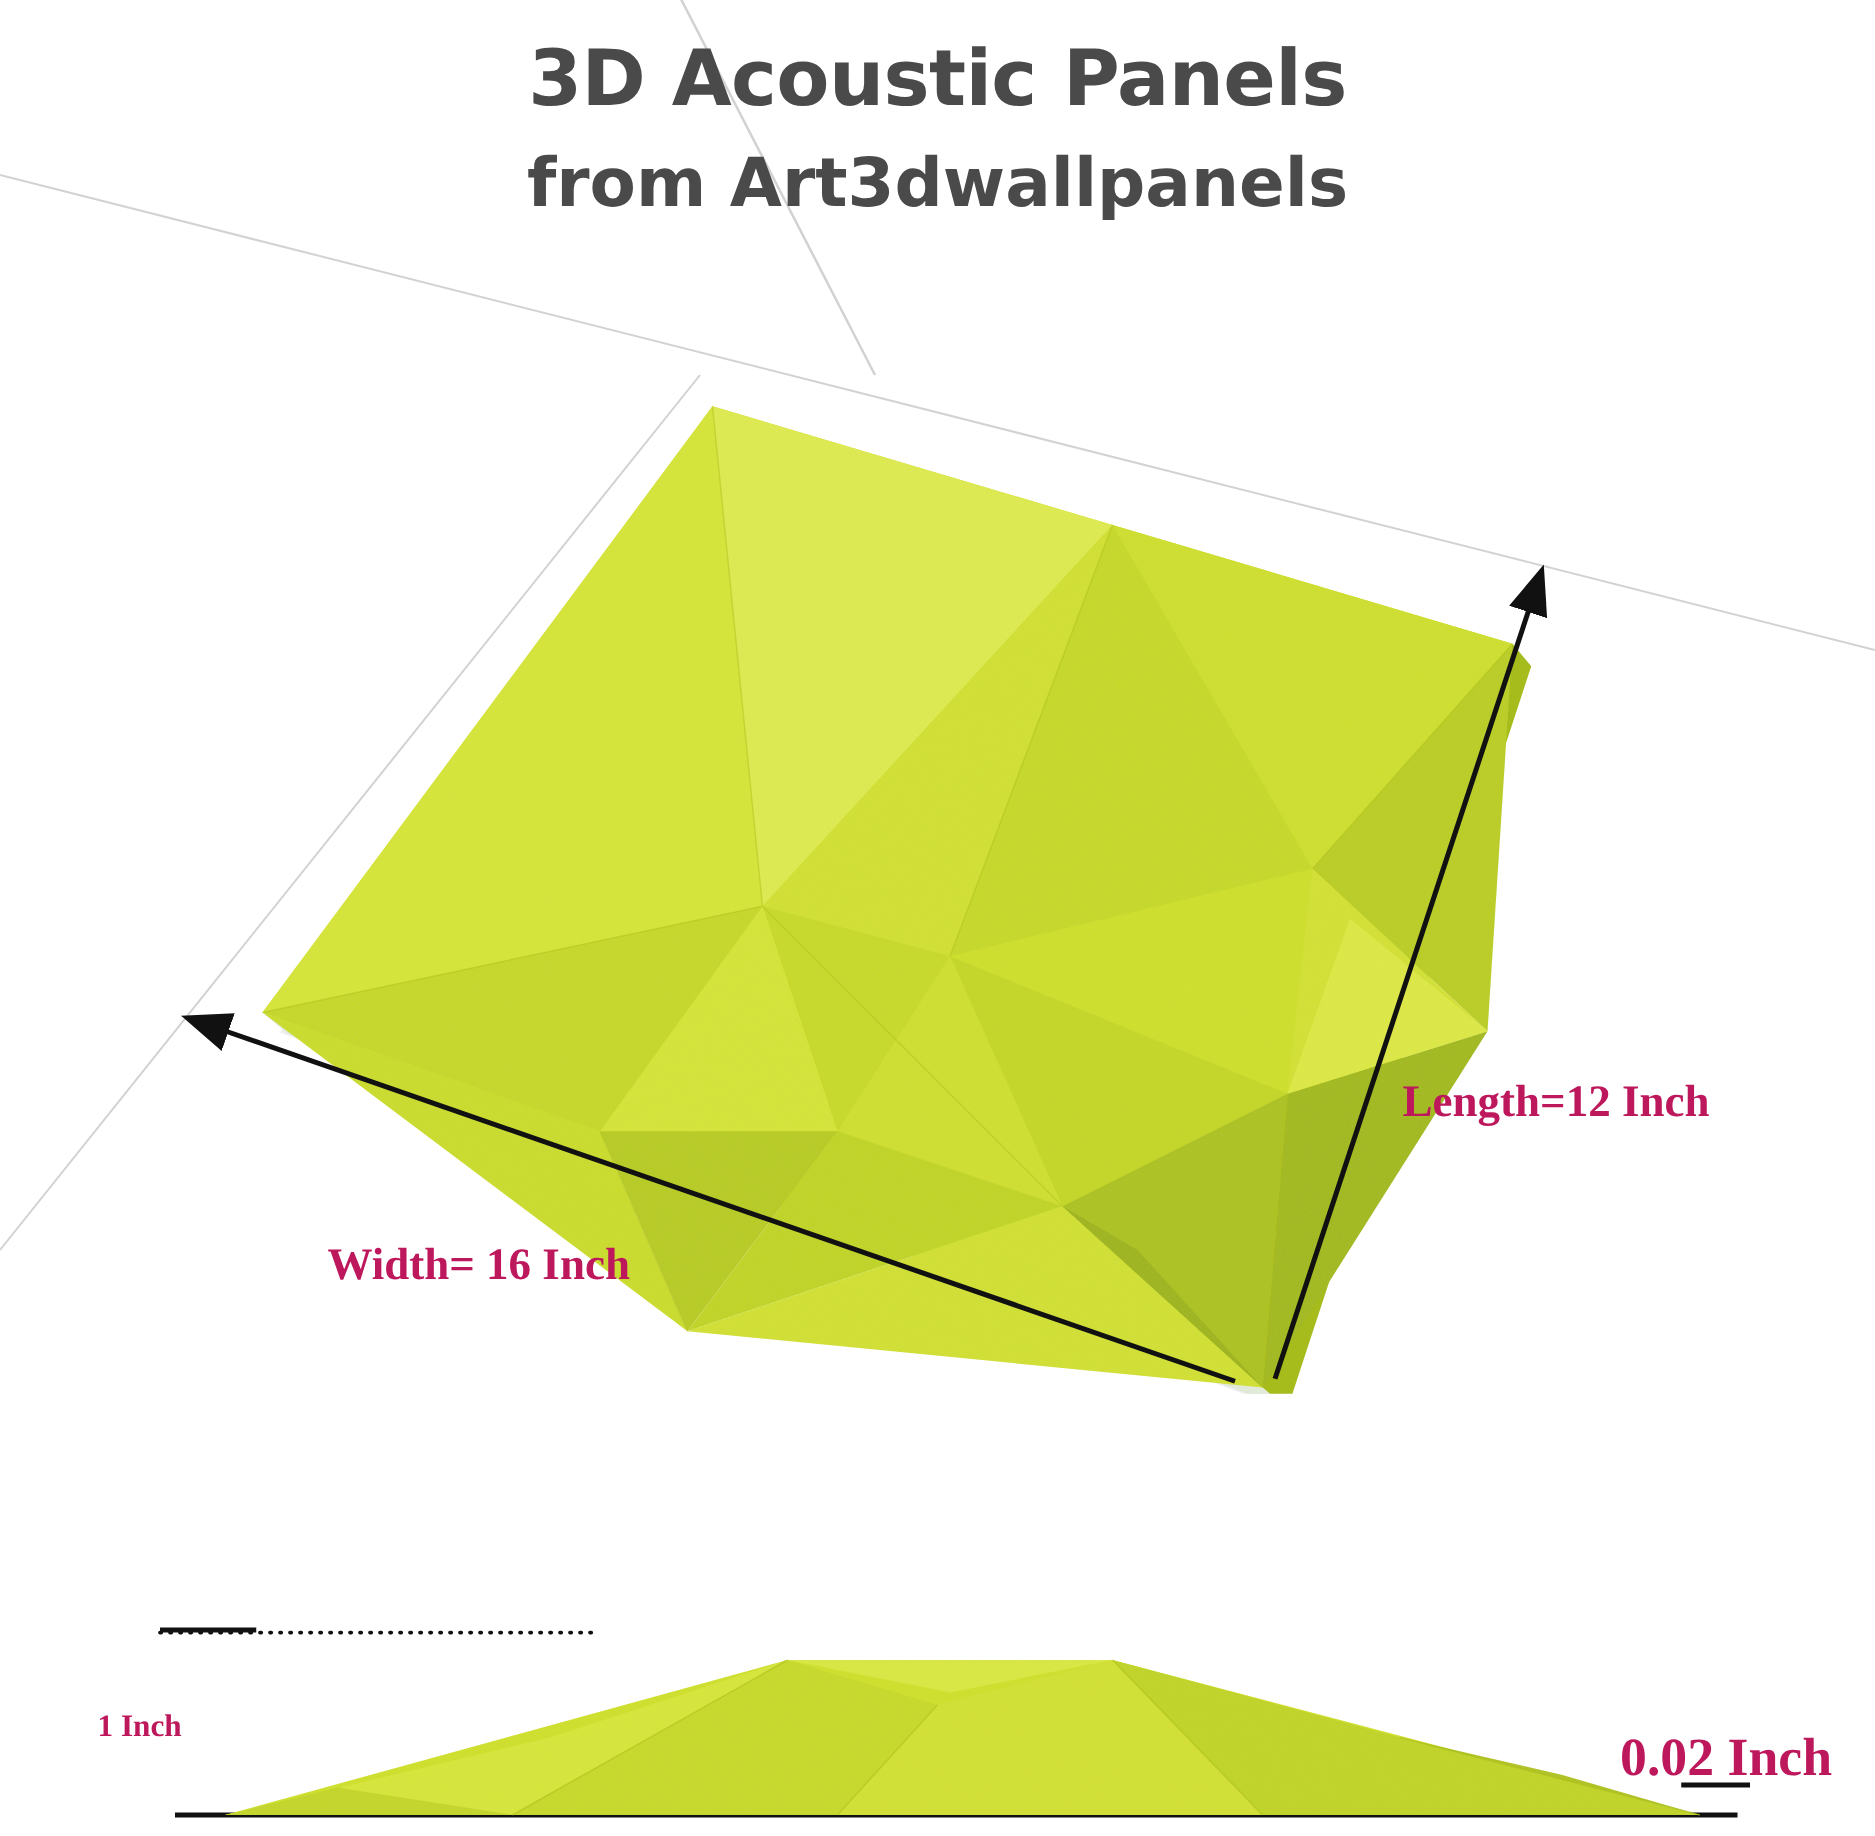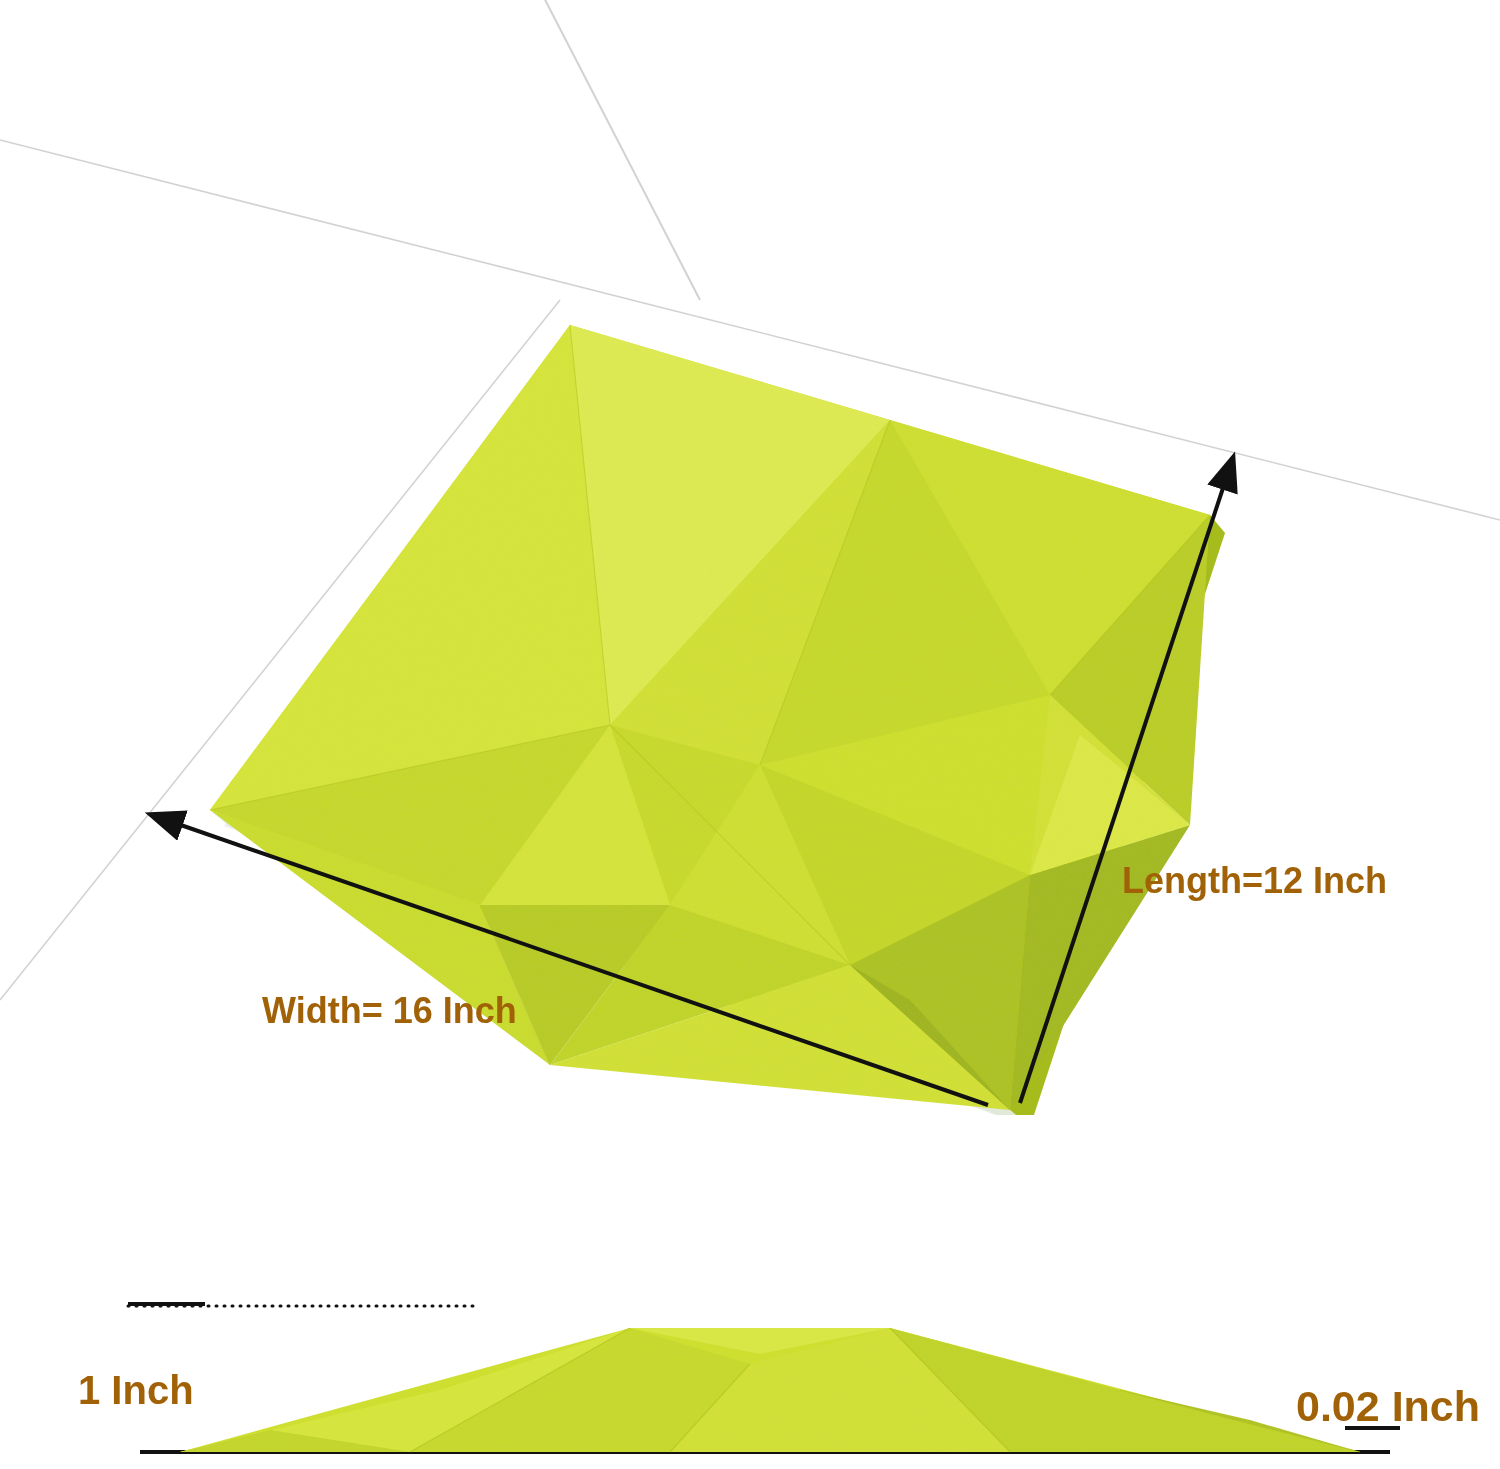--- a/index.html
+++ b/index.html
@@ -54,39 +54,39 @@
     position: absolute;
     left: 150px;
     top: 265px;
     width: 1120px;
     height: 850px;
   }
 
   
   .dim-label {
     position: absolute;
-    font-family: Liberation Sans, sans-serif;
+    font-family: Liberation Serif, serif;
     font-weight: bold;
-    color: #a16207;
+    color: #be185d;
     white-space: nowrap;
   }
   #label-length {
     left: 1122px;
     top: 860px;
     font-size: 36px;
   }
   #label-width {
     left: 262px;
     top: 990px;
     font-size: 36px;
   }
   #label-thickness {
     left: 78px;
     top: 1368px;
-    font-size: 40px;
+    font-size: 25px;
   }
   #label-edge {
     left: 1296px;
     top: 1382px;
     font-size: 43px;
   }
 
   
   .side-wrap {
     position: absolute;
@@ -100,20 +100,24 @@
 <body>
 
 <div id="stage">
 
   <svg class="bg-lines" viewBox="0 0 1500 1469">
     <line x1="540" y1="-10" x2="700" y2="300" stroke="#d2d2d2" stroke-width="2"></line>
     <line x1="0" y1="140" x2="1500" y2="520" stroke="#d2d2d2" stroke-width="1.6"></line>
     <line x1="0" y1="1000" x2="560" y2="300" stroke="#d2d2d2" stroke-width="1.6"></line>
   </svg>
 
+  <div class="title-block">
+    <div class="title-main">3D Acoustic Panels</div>
+    <div class="title-sub">from Art3dwallpanels</div>
+  </div>
 
   <div class="panel-wrap">
     <svg width="1120" height="850" viewBox="0 0 1120 850">
       <defs>
         <filter id="felt" x="-5%" y="-5%" width="110%" height="110%">
           <feTurbulence type="fractalNoise" baseFrequency="0.9" numOctaves="4" seed="7" result="n"></feTurbulence>
           <feColorMatrix in="n" type="matrix" values="0 0 0 0 0.55  0 0 0 0 0.6  0 0 0 0 0.1  0 0 0 0.22 0" result="nc"></feColorMatrix>
           <feComposite in="nc" in2="SourceGraphic" operator="atop"></feComposite>
         </filter>
         <filter id="feltsoft" x="-5%" y="-5%" width="110%" height="110%">

